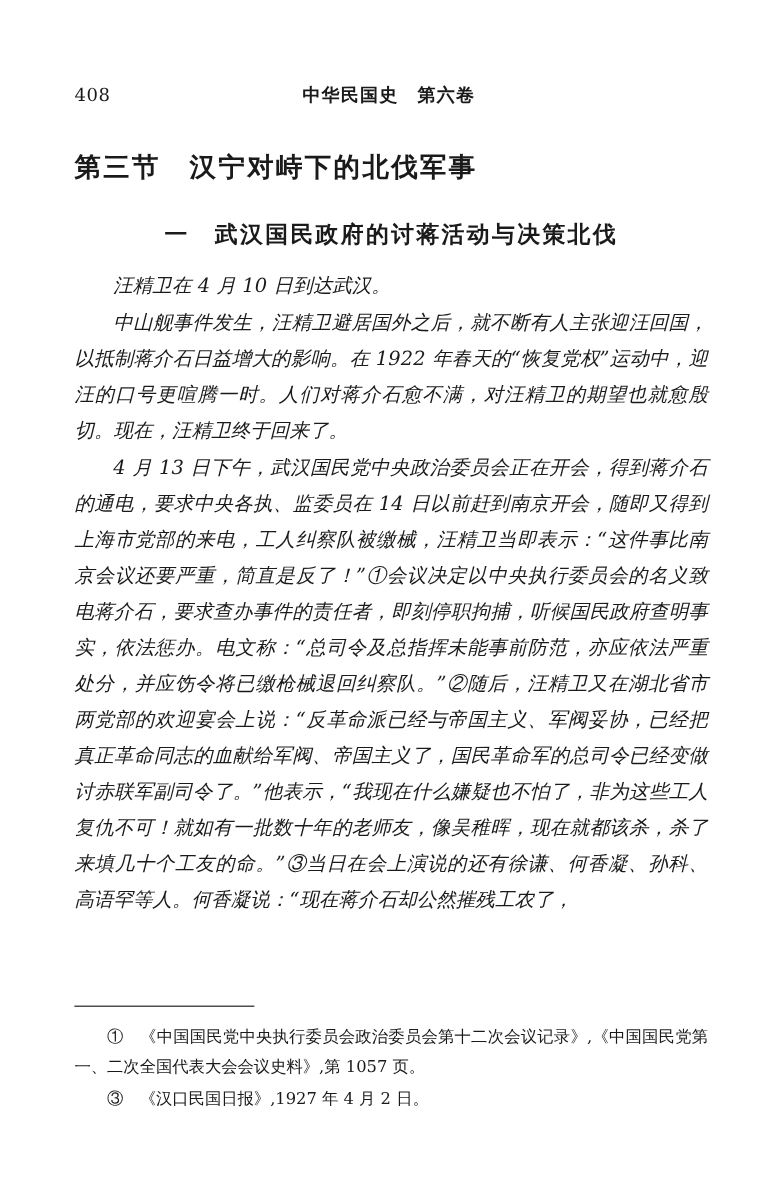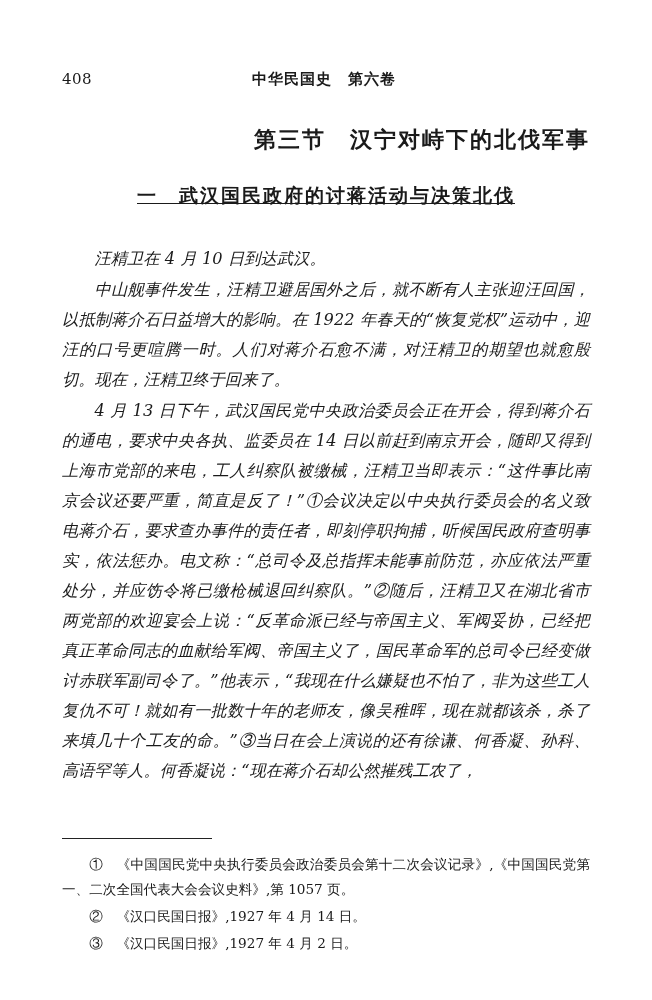--- a/index.html
+++ b/index.html
@@ -47,35 +47,34 @@
     letter-spacing: 1px;
     font-weight: bold;
   }
   .content {
     position: absolute;
     top: 125px;
     left: 62px;
     width: 528px;
   }
   .section-title {
-    text-align: right;
+    text-align: left;
     font-size: 22px;
     font-weight: bold;
     letter-spacing: 2px;
     margin: 0 0 28px 0;
     font-family: "DejaVu Sans", "Liberation Sans", sans-serif;
   }
   .subsection-title {
     text-align: center;
     font-size: 19px;
     font-weight: bold;
     letter-spacing: 2px;
-    margin: 0 0 35px 0;
+    margin: 0 0 14px 0;
     font-family: "DejaVu Sans", "Liberation Sans", sans-serif;
-    text-decoration: underline;
   }
   p.body-par {
     margin: 0 0 1px 0;
     font-size: 16.2px;
     line-height: 30px;
     text-align: justify;
     text-justify: inter-ideograph;
     text-indent: 2em;
     letter-spacing: 0.1px;
     font-style: italic;
@@ -124,20 +123,17 @@
     <p class="body-par">4 月 13 日下午，武汉国民党中央政治委员会正在开会，得到蒋介石的通电，要求中央各执、监委员在 14 日以前赶到南京开会，随即又得到上海市党部的来电，工人纠察队被缴械，汪精卫当即表示：“这件事比南京会议还要严重，简直是反了！”①会议决定以中央执行委员会的名义致电蒋介石，要求查办事件的责任者，即刻停职拘捕，听候国民政府查明事实，依法惩办。电文称：“总司令及总指挥未能事前防范，亦应依法严重处分，并应饬令将已缴枪械退回纠察队。”②随后，汪精卫又在湖北省市两党部的欢迎宴会上说：“反革命派已经与帝国主义、军阀妥协，已经把真正革命同志的血献给军阀、帝国主义了，国民革命军的总司令已经变做讨赤联军副司令了。”他表示，“我现在什么嫌疑也不怕了，非为这些工人复仇不可！就如有一批数十年的老师友，像吴稚晖，现在就都该杀，杀了来填几十个工友的命。”③当日在会上演说的还有徐谦、何香凝、孙科、高语罕等人。何香凝说：“现在蒋介石却公然摧残工农了，</p>
   </div>
 
   <div class="footnote-rule"></div>
 
   <div class="footnotes">
     <p class="footnote">
         <span class="fn-indent">①　《中国国民党中央执行委员会政治委员会第十二次会议记录》,《中国国民党第一、二次全国代表大会会议史料》,第 1057 页。</span>
       </p>
     <p class="footnote">
-        <span class="fn-indent">②　《汉口民国日报》,1927 年 4 月 14 日。</span>
-      </p>
-    <p class="footnote">
         <span class="fn-indent">③　《汉口民国日报》,1927 年 4 月 2 日。</span>
       </p>
   </div>
 
 </div>
 
 </body></html>

